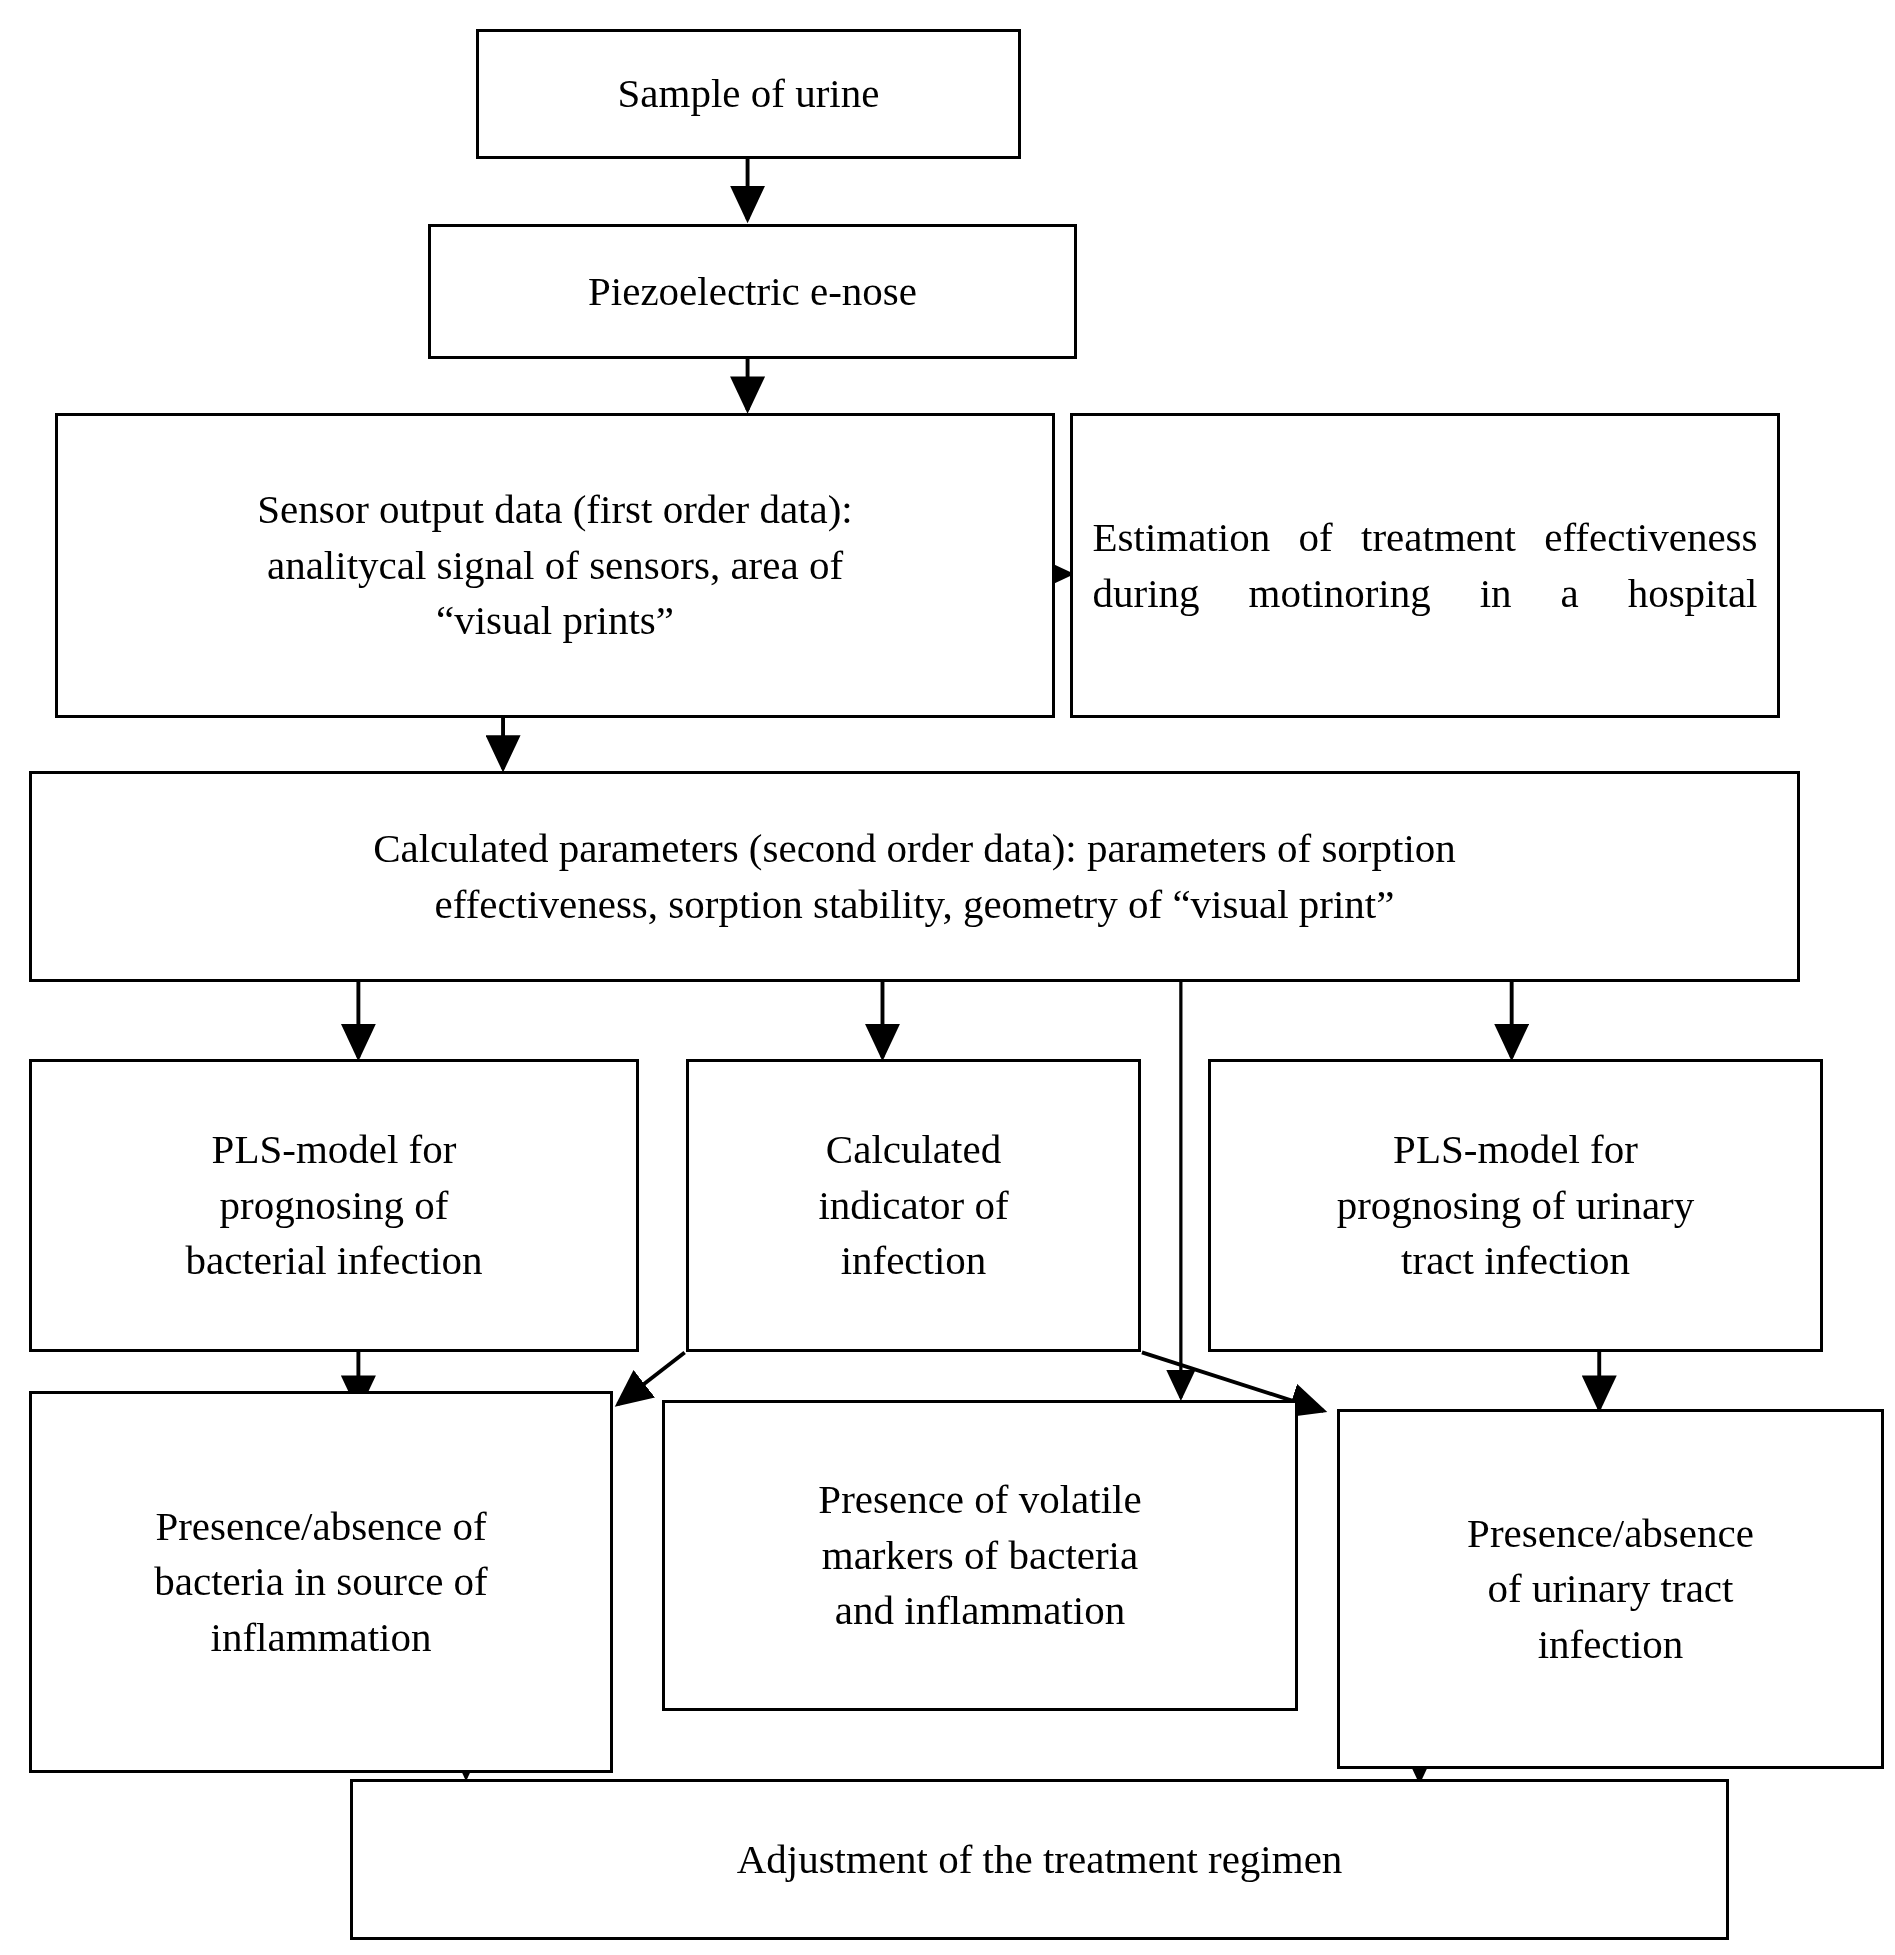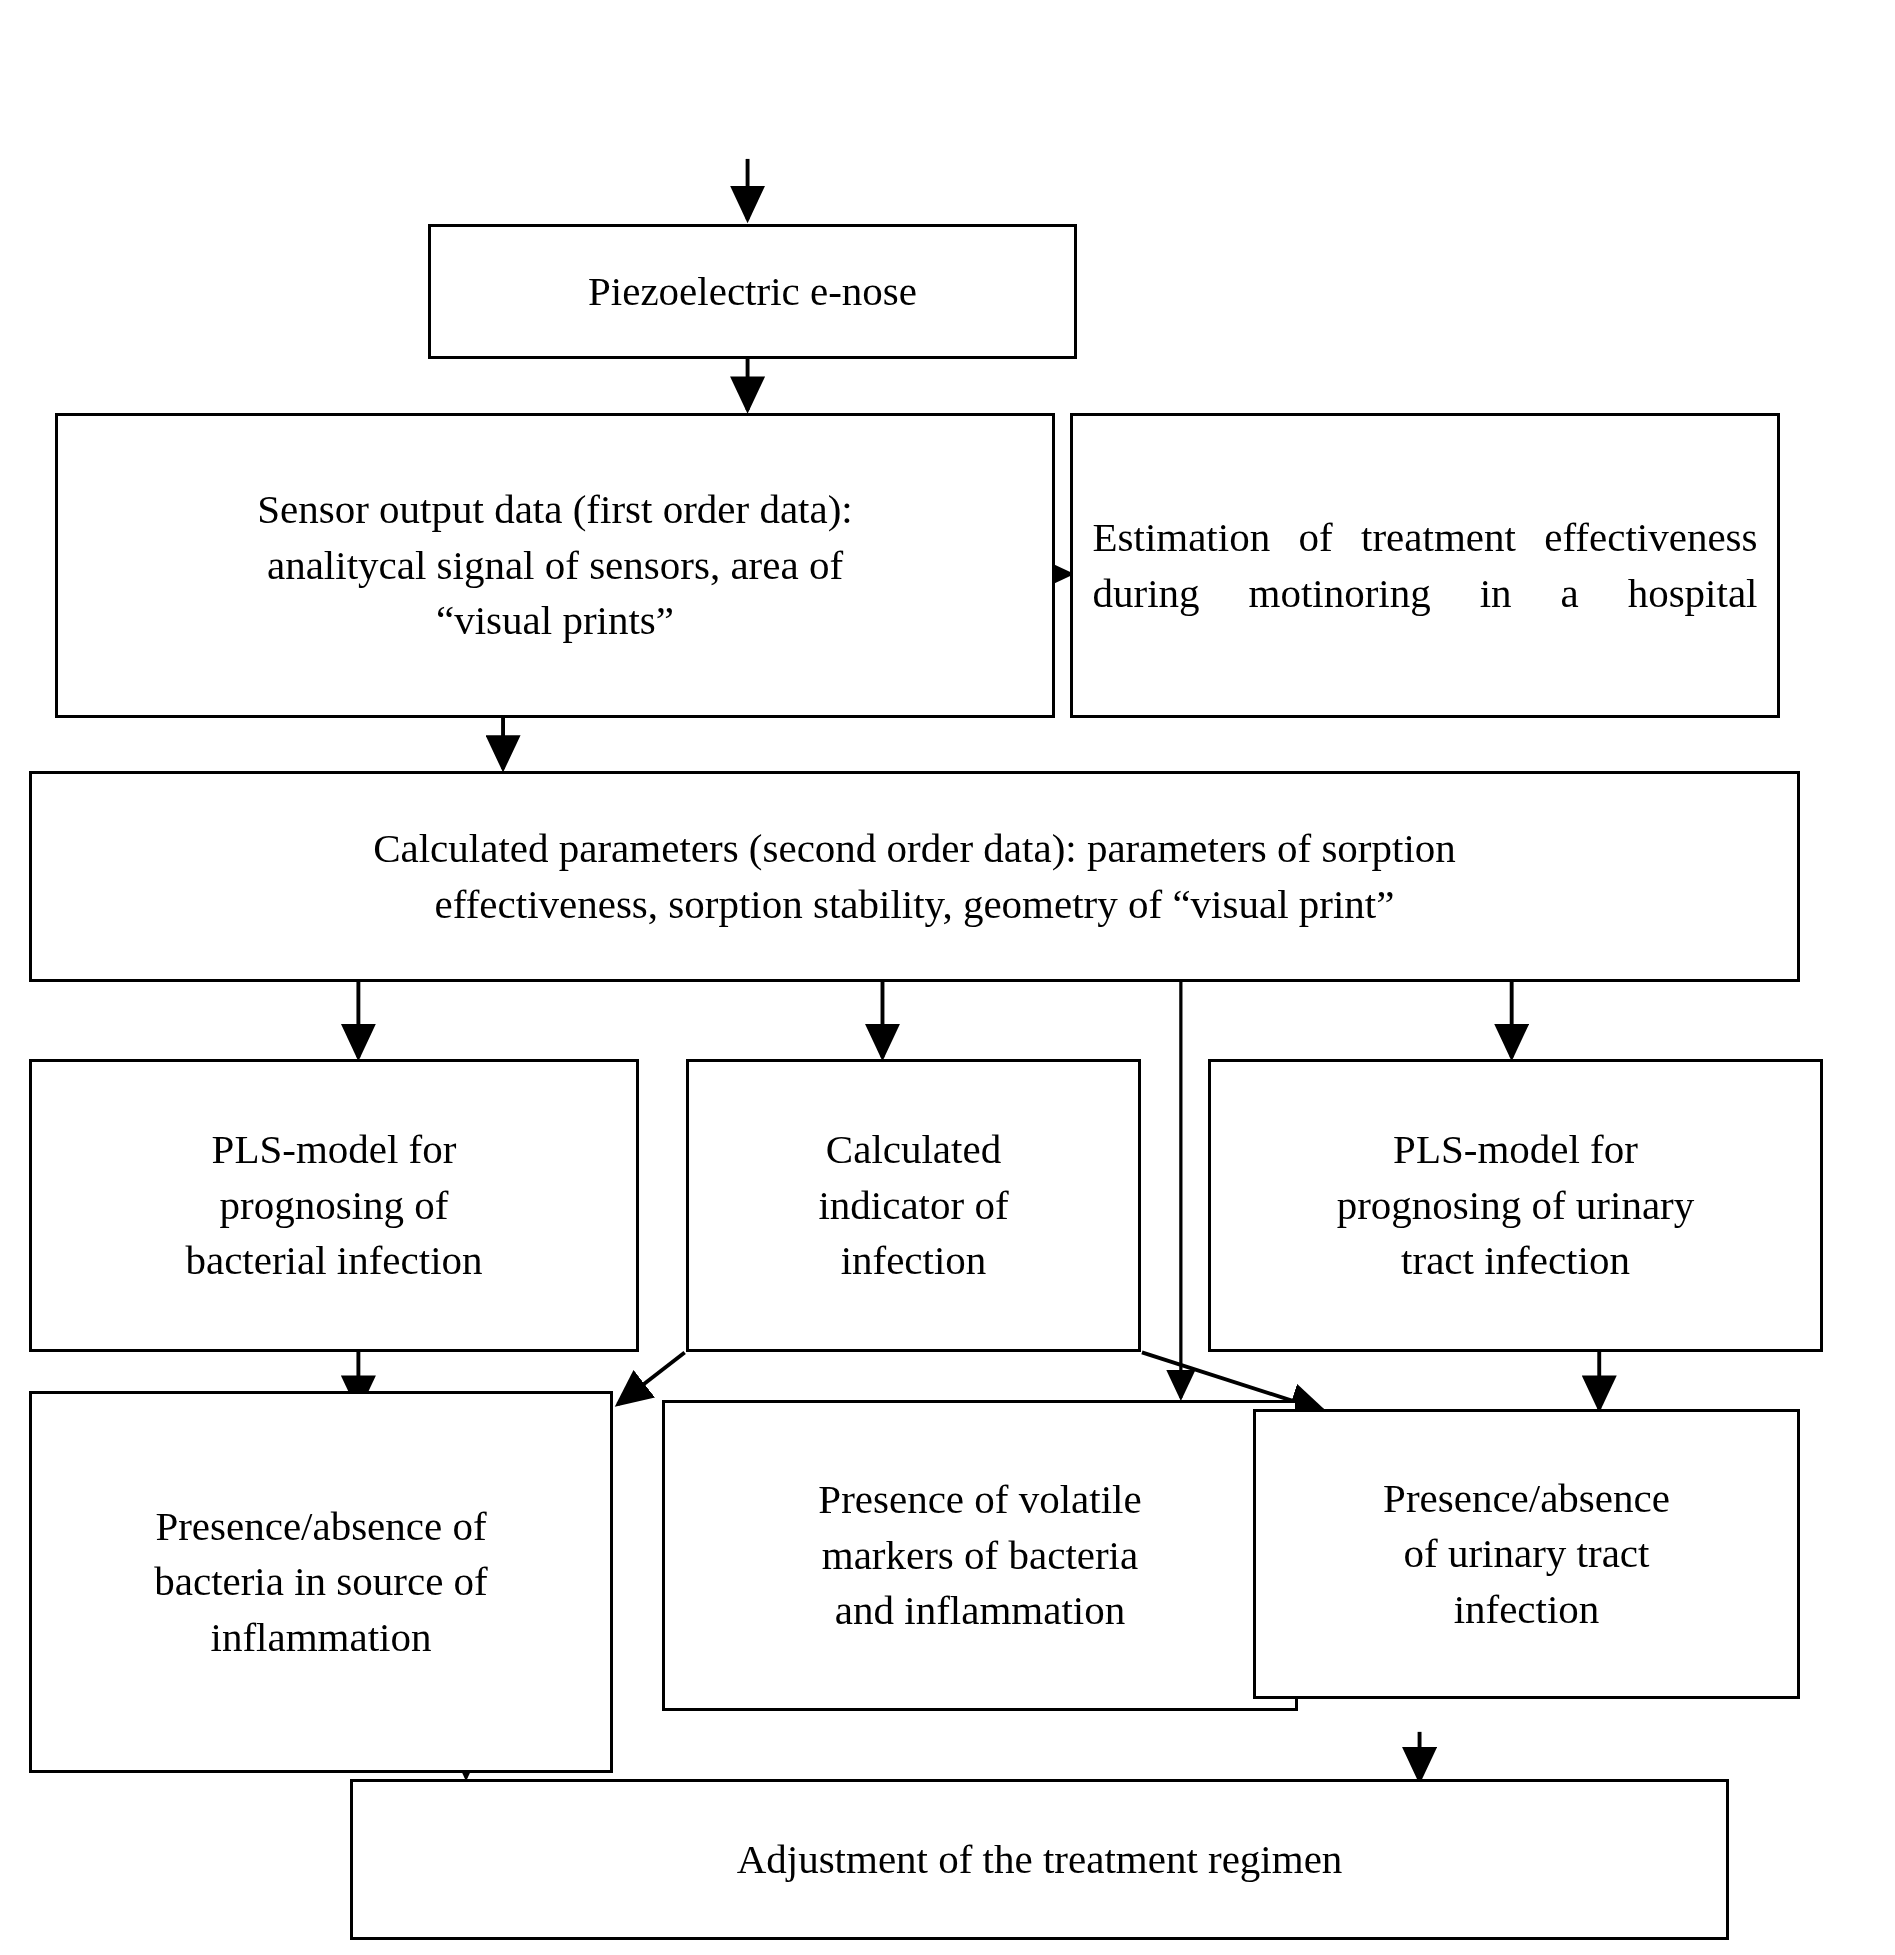--- a/index.html
+++ b/index.html
@@ -89,20 +89,23 @@
       <line x1="1760" y1="2085" x2="2040" y2="2175" marker-end="url(#ah)"></line>
 
       <line x1="2465" y1="2082" x2="2465" y2="2172" marker-end="url(#ah)"></line>
 
       <line x1="718" y1="2652" x2="718" y2="2740" marker-end="url(#ah)"></line>
 
       <line x1="2188" y1="2670" x2="2188" y2="2745" marker-end="url(#ah)"></line>
     </g>
   </svg>
 
+  <div class="node" style="left:476px; top:28.5px; width:545px; height:130px;">
+    <span class="txt">Sample of urine</span>
+  </div>
 
   <div class="node" style="left:428px; top:224px; width:649px; height:135px;">
     <span class="txt">Piezoelectric e-nose</span>
   </div>
 
   <div class="node" style="left:29px; top:413px; width:1000px; height:305px;margin-left:26px;">
     <span class="txt">Sensor output data (first order data):
 analitycal signal of sensors, area of
 “visual prints”</span>
   </div>
@@ -139,21 +142,21 @@
 bacteria in source of
 inflammation</span>
   </div>
 
   <div class="node" style="left:662px; top:1400px; width:636px; height:311px;align-items:center;">
     <span class="txt">Presence of volatile
 markers of bacteria
 and inflammation</span>
   </div>
 
-  <div class="node" style="left:1253px; top:1409px; width:547px; height:290px;">
+  <div class="node" style="left:1337px; top:1409px; width:547px; height:360px;">
     <span class="txt">Presence/absence
 of urinary tract
 infection</span>
   </div>
 
   <div class="node" style="left:350px; top:1779px; width:1379px; height:161px;">
     <span class="txt">Adjustment of the treatment regimen</span>
   </div>
 
 </div>

